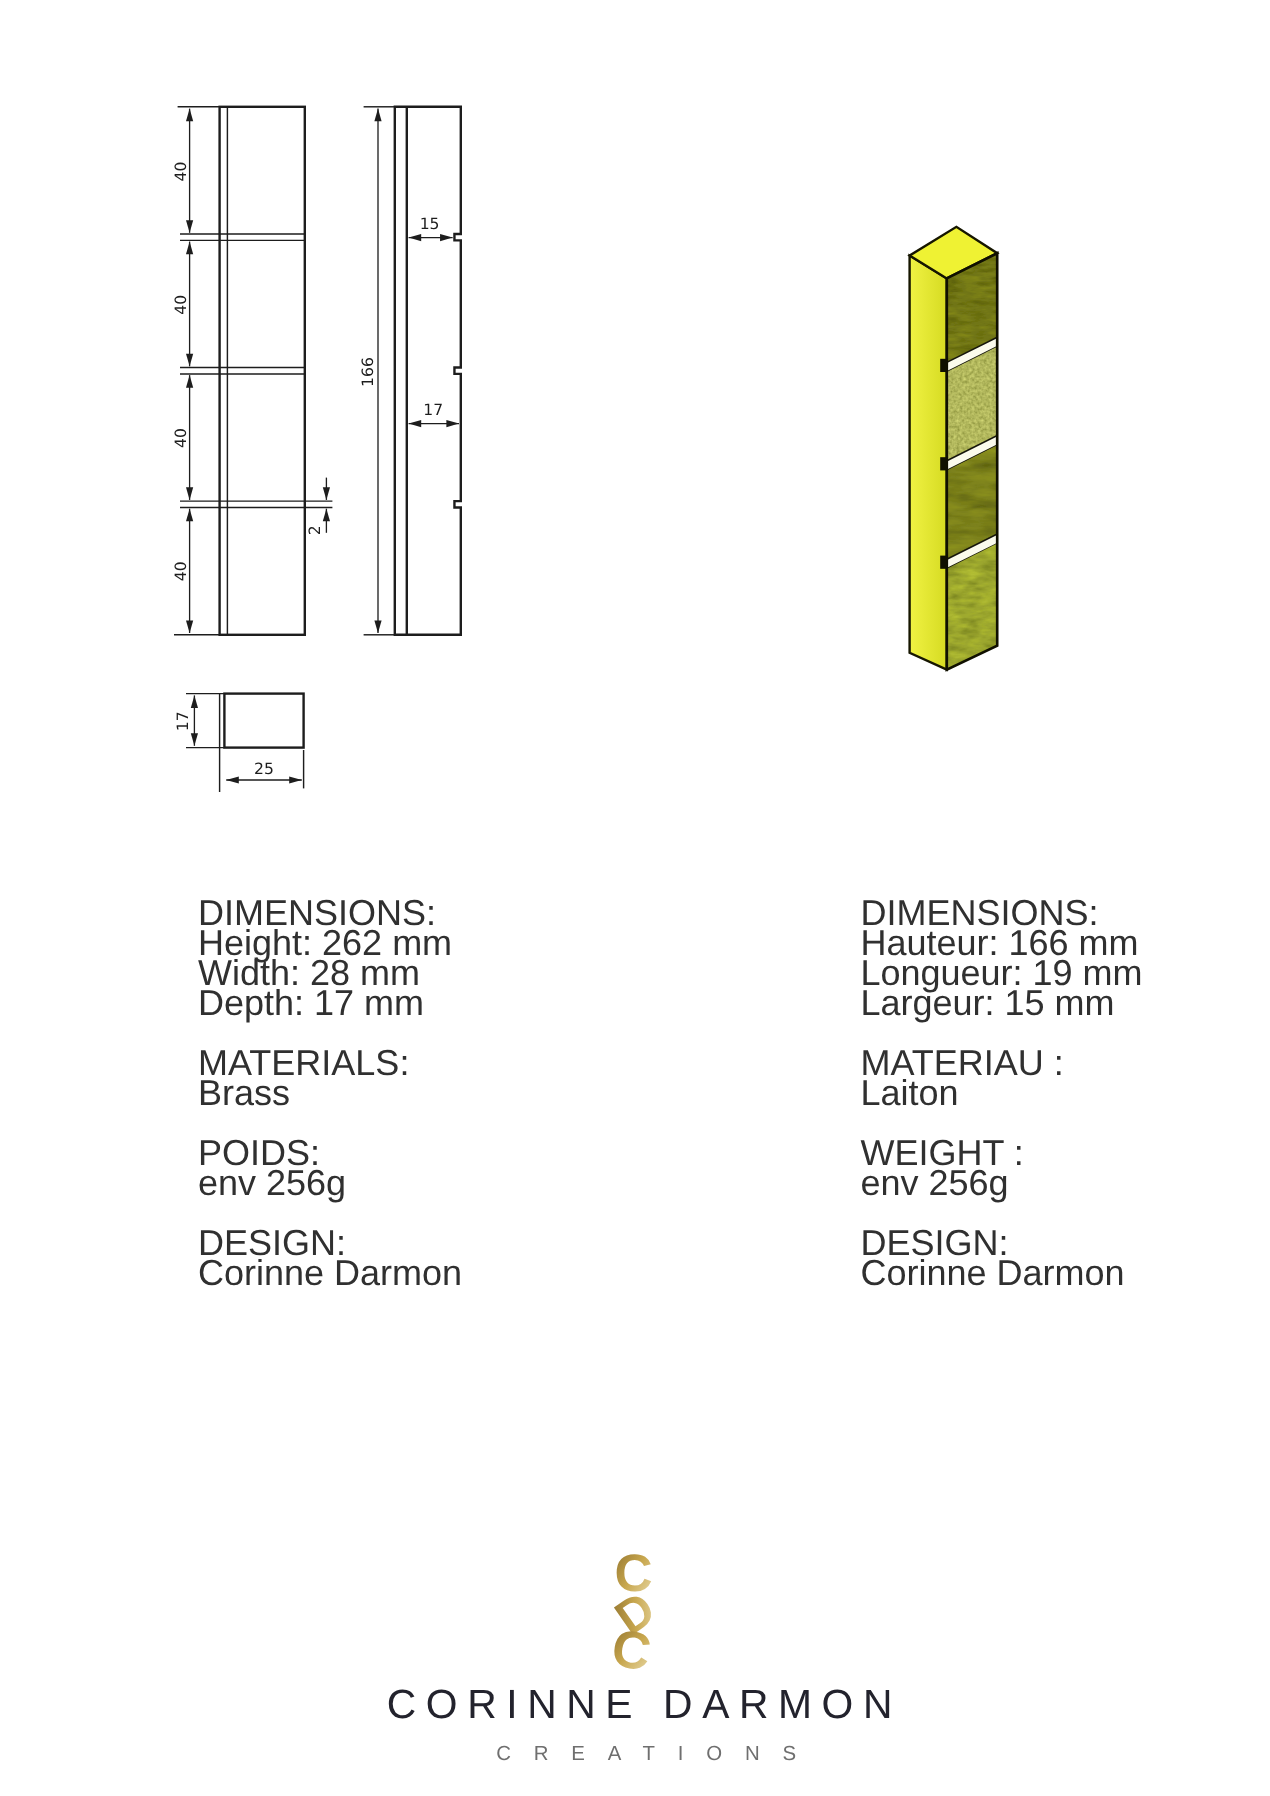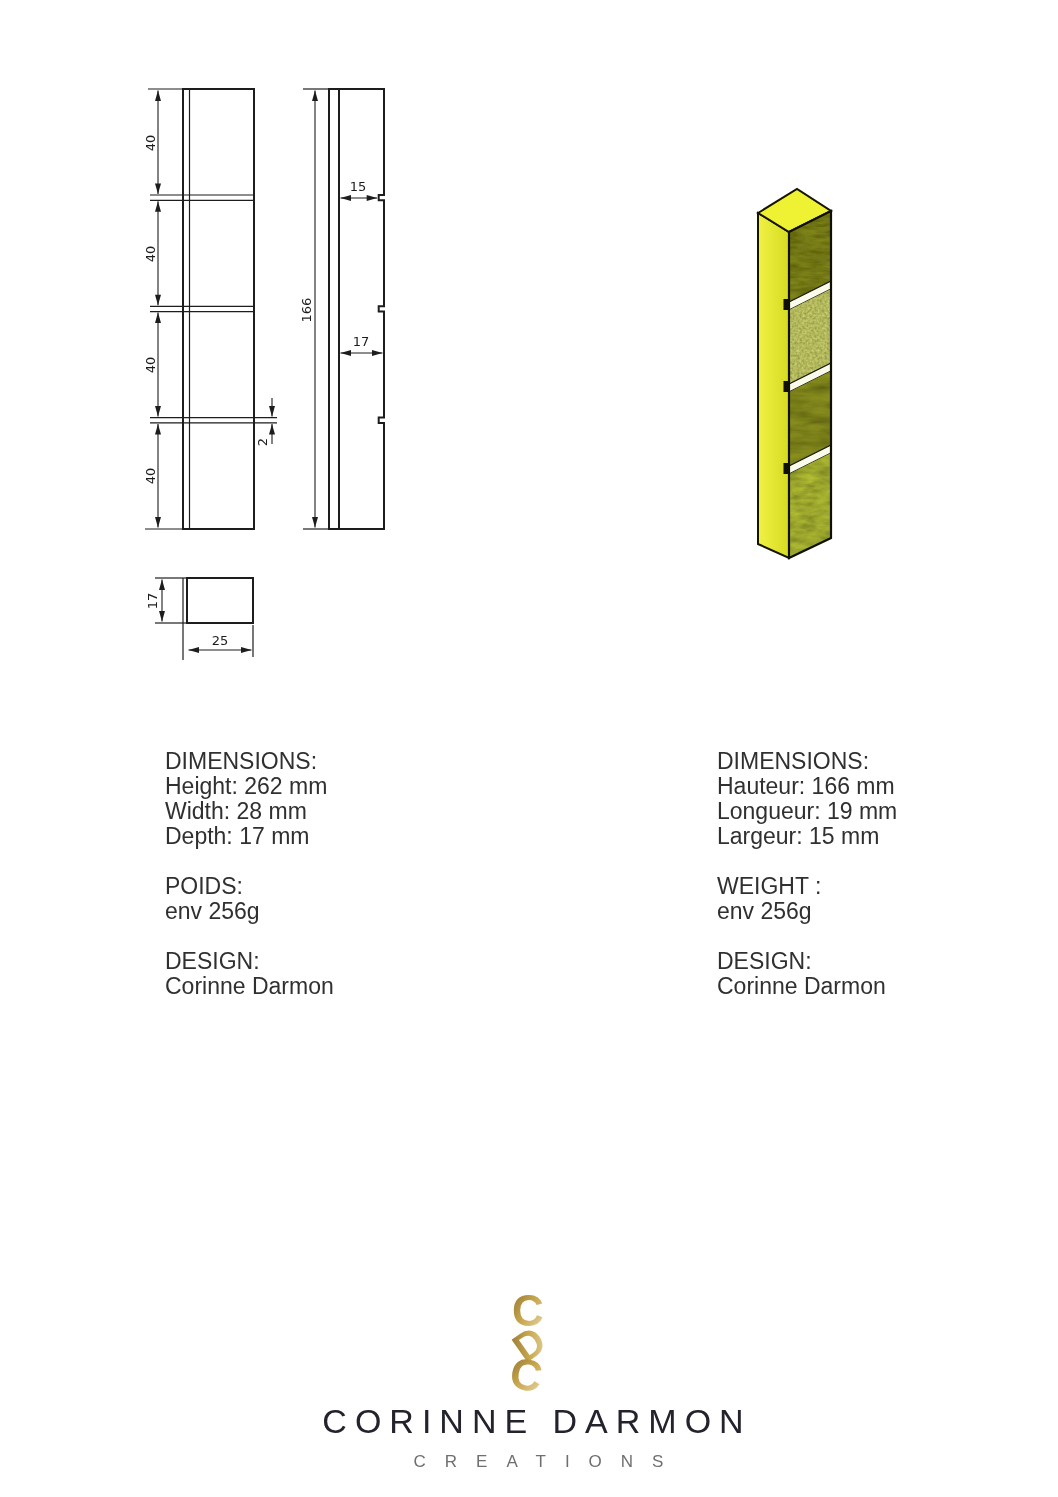--- a/index.html
+++ b/index.html
@@ -12,21 +12,21 @@
   .e2{stroke:#1d1d1d;stroke-width:2;fill:none;}
   .dim{stroke:#1d1d1d;stroke-width:1.1;fill:none;
        marker-start:url(#arr-s);marker-end:url(#arr-e);}
   .dim-one{stroke:#1d1d1d;stroke-width:1.1;fill:none;marker-end:url(#arr-e);}
   .dimtxt{font-family:"DejaVu Sans",sans-serif;font-size:13px;fill:#1d1d1d;}
 
   
   .render-svg{position:absolute;left:740px;top:180px;}
 
   
-  .spec-block{position:absolute;font-size:23px;line-height:25px;color:#303030;}
+  .spec-block{position:absolute;font-size:30px;line-height:25px;color:#303030;}
   .spec-section{margin-bottom:25px;}
   .spec-line{white-space:pre;}
 
   
   .monogram-svg{position:absolute;left:487px;top:1282px;}
   .brand-name{position:absolute;top:1402px;left:0;width:100%;text-align:center;
               font-size:34px;letter-spacing:8px;padding-left:8px;font-weight:400;}
   .brand-tagline{position:absolute;top:1452px;left:0;width:100%;text-align:center;
               font-size:17px;letter-spacing:19px;padding-left:19px;font-weight:400;}
 </style>
@@ -161,35 +161,43 @@
   </svg>
 
   <div class="spec-block" style="left:165px;top:749px;">
     <div class="spec-section">
       <div class="spec-line">DIMENSIONS:</div>
       <div class="spec-line">Height: 262 mm</div>
       <div class="spec-line">Width: 28 mm</div>
       <div class="spec-line">Depth: 17 mm</div>
     </div>
     <div class="spec-section">
+      <div class="spec-line">MATERIALS:</div>
+      <div class="spec-line">Brass</div>
+    </div>
+    <div class="spec-section">
       <div class="spec-line">POIDS:</div>
       <div class="spec-line">env 256g</div>
     </div>
     <div class="spec-section">
       <div class="spec-line">DESIGN:</div>
       <div class="spec-line">Corinne Darmon</div>
     </div>
   </div>
 
   <div class="spec-block" style="left:717px;top:749px;">
     <div class="spec-section">
       <div class="spec-line">DIMENSIONS:</div>
       <div class="spec-line">Hauteur: 166 mm</div>
       <div class="spec-line">Longueur: 19 mm</div>
       <div class="spec-line">Largeur: 15 mm</div>
+    </div>
+    <div class="spec-section">
+      <div class="spec-line">MATERIAU :</div>
+      <div class="spec-line">Laiton</div>
     </div>
     <div class="spec-section">
       <div class="spec-line">WEIGHT :</div>
       <div class="spec-line">env 256g</div>
     </div>
     <div class="spec-section">
       <div class="spec-line">DESIGN:</div>
       <div class="spec-line">Corinne Darmon</div>
     </div>
   </div>

